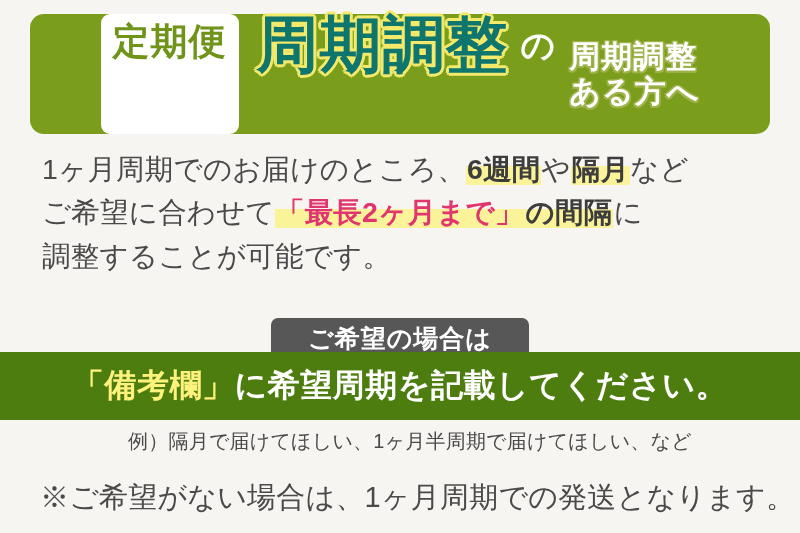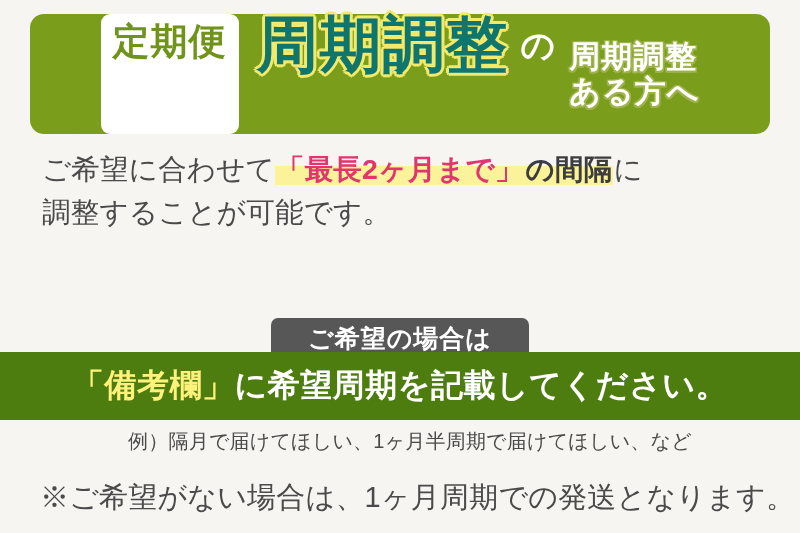--- a/index.html
+++ b/index.html
@@ -213,20 +213,23 @@
       <span class="banner-sub">
         <span>周期調整</span>
         <span>ある方へ</span>
       </span>
     </div>
   </div>
   <div class="banner-tail"></div>
 
   <div class="body-block">
     <div class="body-line">
+      <span>1ヶ月周期でのお届けのところ、</span><span class="hl-yellow strong-dark">6週間</span><span>や</span><span class="hl-yellow strong-dark">隔月</span><span>など</span>
+    </div>
+    <div class="body-line">
       <span>ご希望に合わせて</span><span class="hl-yellow red-bold">「最長2ヶ月まで」</span><span class="hl-yellow strong-dark">の間隔</span><span>に</span>
     </div>
     <div class="body-line">調整することが可能です。</div>
   </div>
 
   <div class="tab">
     <span>ご希望の場合は</span>
   </div>
 
   <div class="pink-band">

